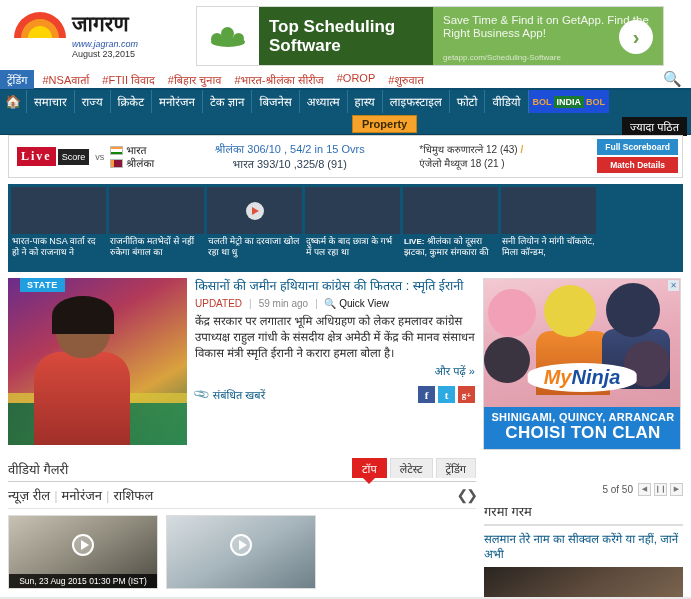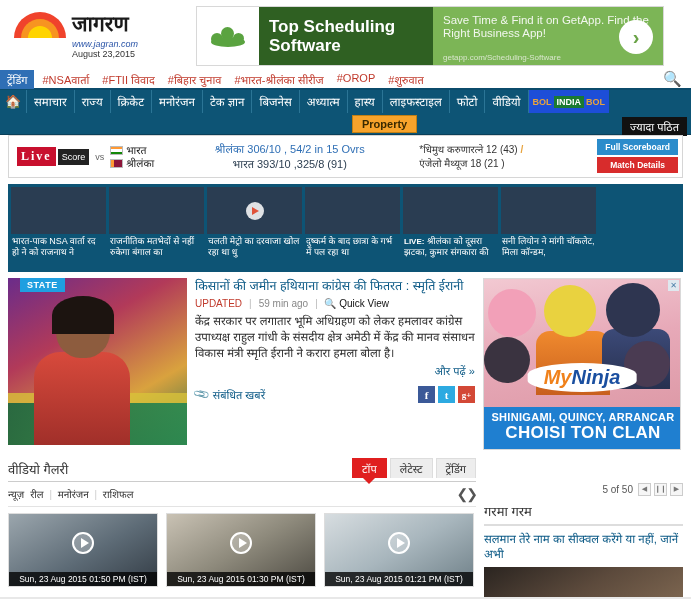--- a/index.html
+++ b/index.html
@@ -169,21 +169,21 @@
   .vgal-head { display:flex; align-items:flex-end; justify-content:space-between; border-bottom:1px solid #ccc;
                padding-bottom:3px;}
   .vgal-title { font-size:13px; color:#333; }
   .vtabs { display:flex; gap:3px; align-items:flex-end; }
   .vtab { font-size:11px; color:#333; background:#ededed; padding:2px 9px; border:1px solid #ddd; border-bottom:none;}
   .vtab.active { background:#e01f1f; color:#fff; border-color:#e01f1f; position:relative;}
   .vtab.active:after { content:""; position:absolute; left:50%; transform:translateX(-50%); bottom:-6px;
                        border-left:6px solid transparent; border-right:6px solid transparent; border-top:6px solid #e01f1f;}
   .vsub { display:flex; align-items:center; justify-content:space-between; padding:4px 0 4px 0;
           border-bottom:1px solid #e3e3e3;}
-  .vsub-links { font-size:10px; color:#333;font-family:Liberation Mono, monospace; }
+  .vsub-links { font-size:13px; color:#333; }
   .vsub-links span { color:#ccc; margin:0 4px;}
   .varrows { font-size:14px; color:#555; letter-spacing:-2px; }
   .vcards { display:flex; gap:8px; margin-top:6px; }
   .vcard { width:150px; height:74px; position:relative; overflow:hidden; border:1px solid #ddd;}
   .vcard .vph { width:100%; height:100%; }
   .vcard .vcap { position:absolute; left:0; bottom:0; width:100%; background:rgba(0,0,0,.78); color:#fff;
                  font-size:8.5px; text-align:center; padding:2px 0;}
   .vplay { position:absolute; left:50%; top:40%; transform:translate(-50%,-50%); width:22px;height:22px;
            border-radius:50%; border:2px solid #fff; background:rgba(255,255,255,.25);
            display:flex;align-items:center;justify-content:center;}
@@ -418,39 +418,31 @@
       <div class="vsub">
         <div class="vsub-links">
           <a style="color:#333;text-decoration:none">न्यूज़ रील</a><span>|</span><a style="color:#333;text-decoration:none">मनोरंजन</a><span>|</span><a style="color:#333;text-decoration:none">राशिफल</a>
         </div>
         <div class="varrows">
           <span>❮</span><span>❯</span>
         </div>
       </div>
       <div class="vcards">
         <div class="vcard">
-          <div class="vph v0"></div>
-          <div class="vplay">
-              <i></i>
-            </div>
-          <div class="vcap">Sun, 23 Aug 2015 01:50 PM (IST)</div>
-        </div>
-        <div class="vcard">
           <div class="vph v1"></div>
           <div class="vplay">
               <i></i>
             </div>
           <div class="vcap">Sun, 23 Aug 2015 01:30 PM (IST)</div>
         </div>
         <div class="vcard">
           <div class="vph v2"></div>
           <div class="vplay">
               <i></i>
             </div>
-          <div class="vcap">Sun, 23 Aug 2015 01:21 PM (IST)</div>
         </div>
       </div>
     </div>
 
     <div class="hotbox">
       <div class="hot-head">
         <div class="hot-title">गरमा गरम</div>
         <div class="hot-right">
           <span class="hot-count">5 of 50</span>
           <span class="hb">◀</span>

